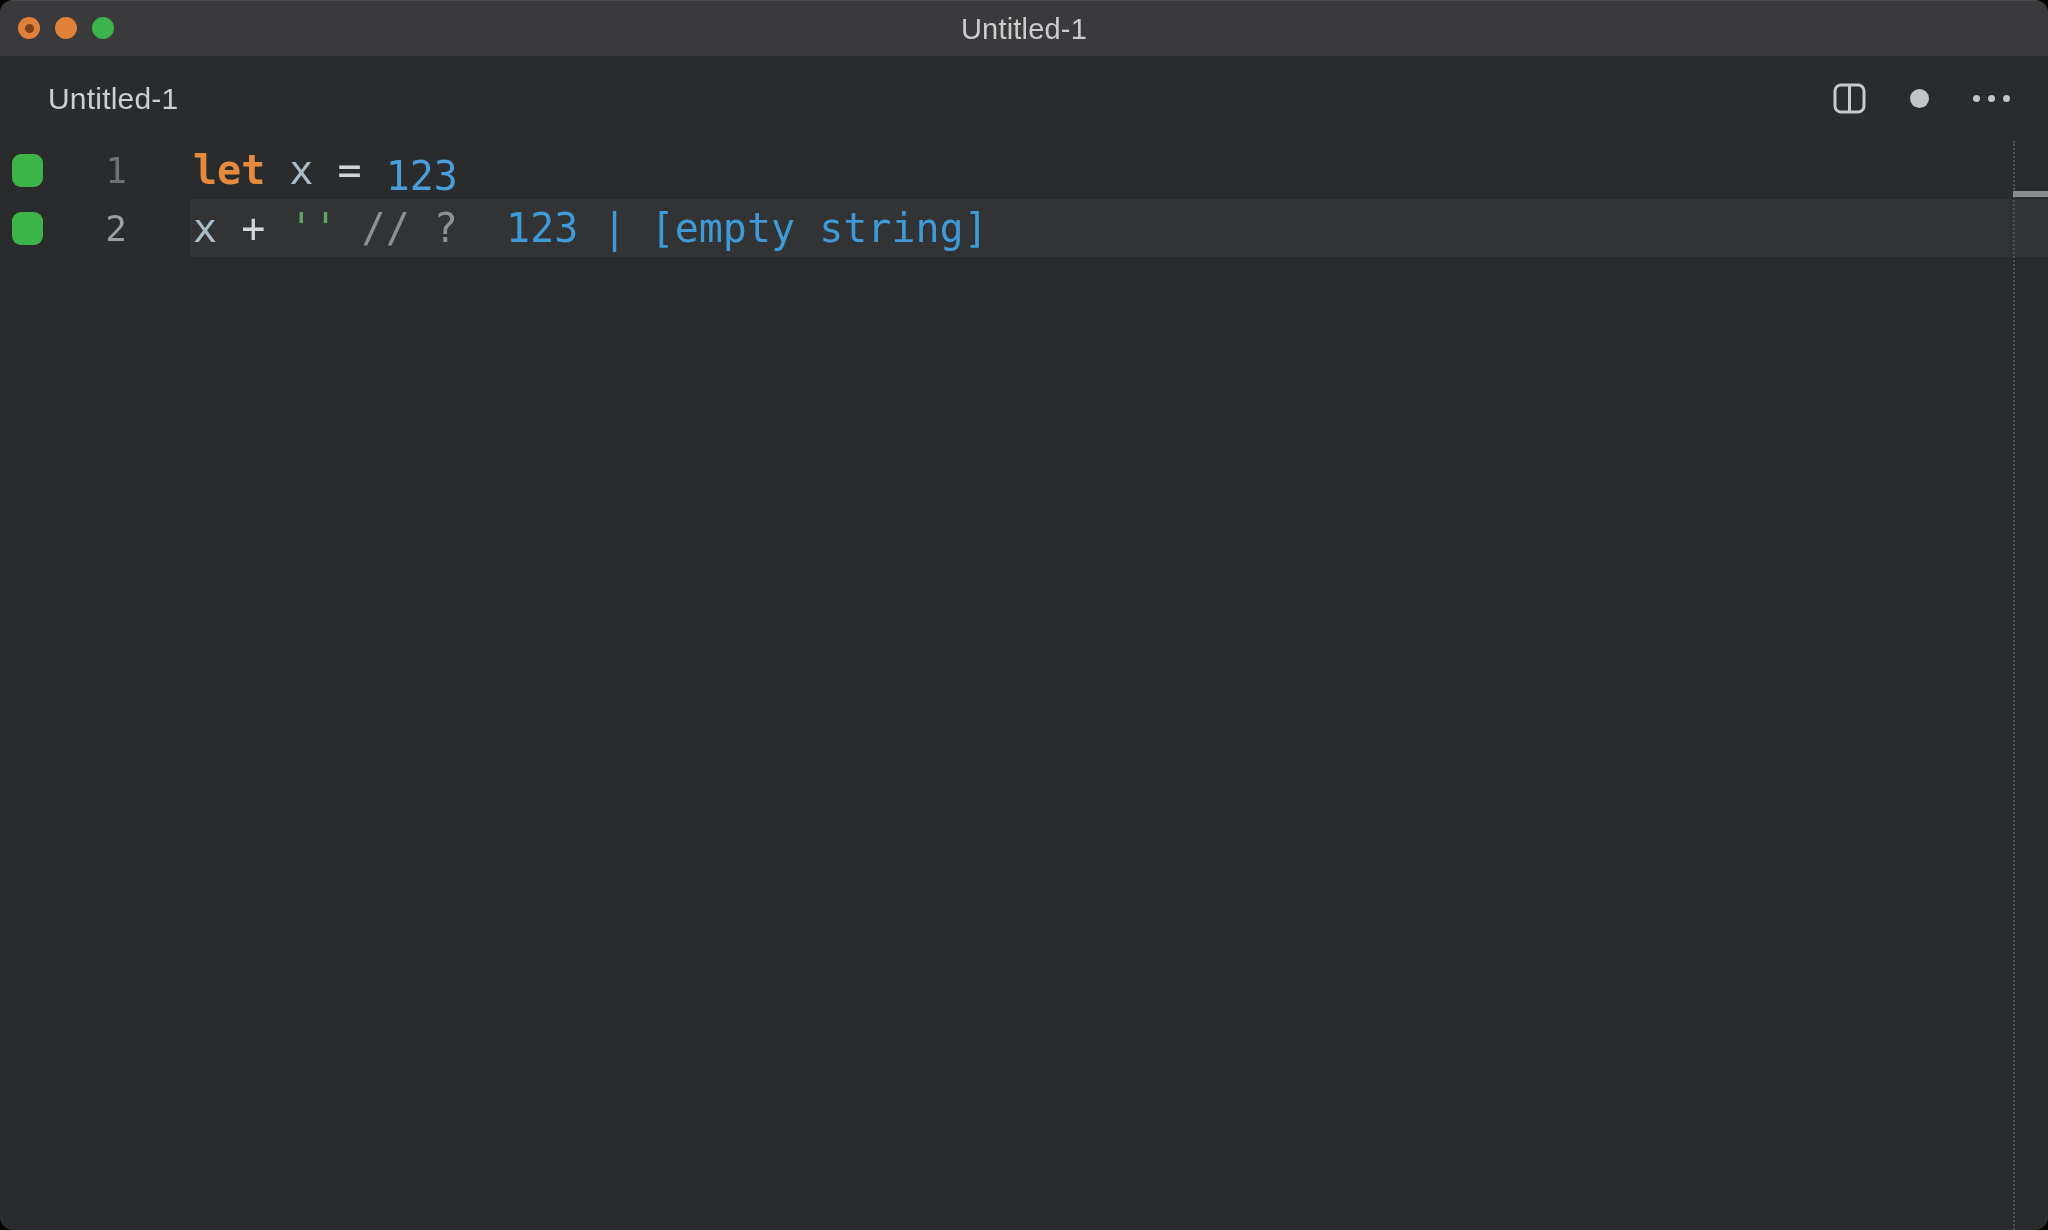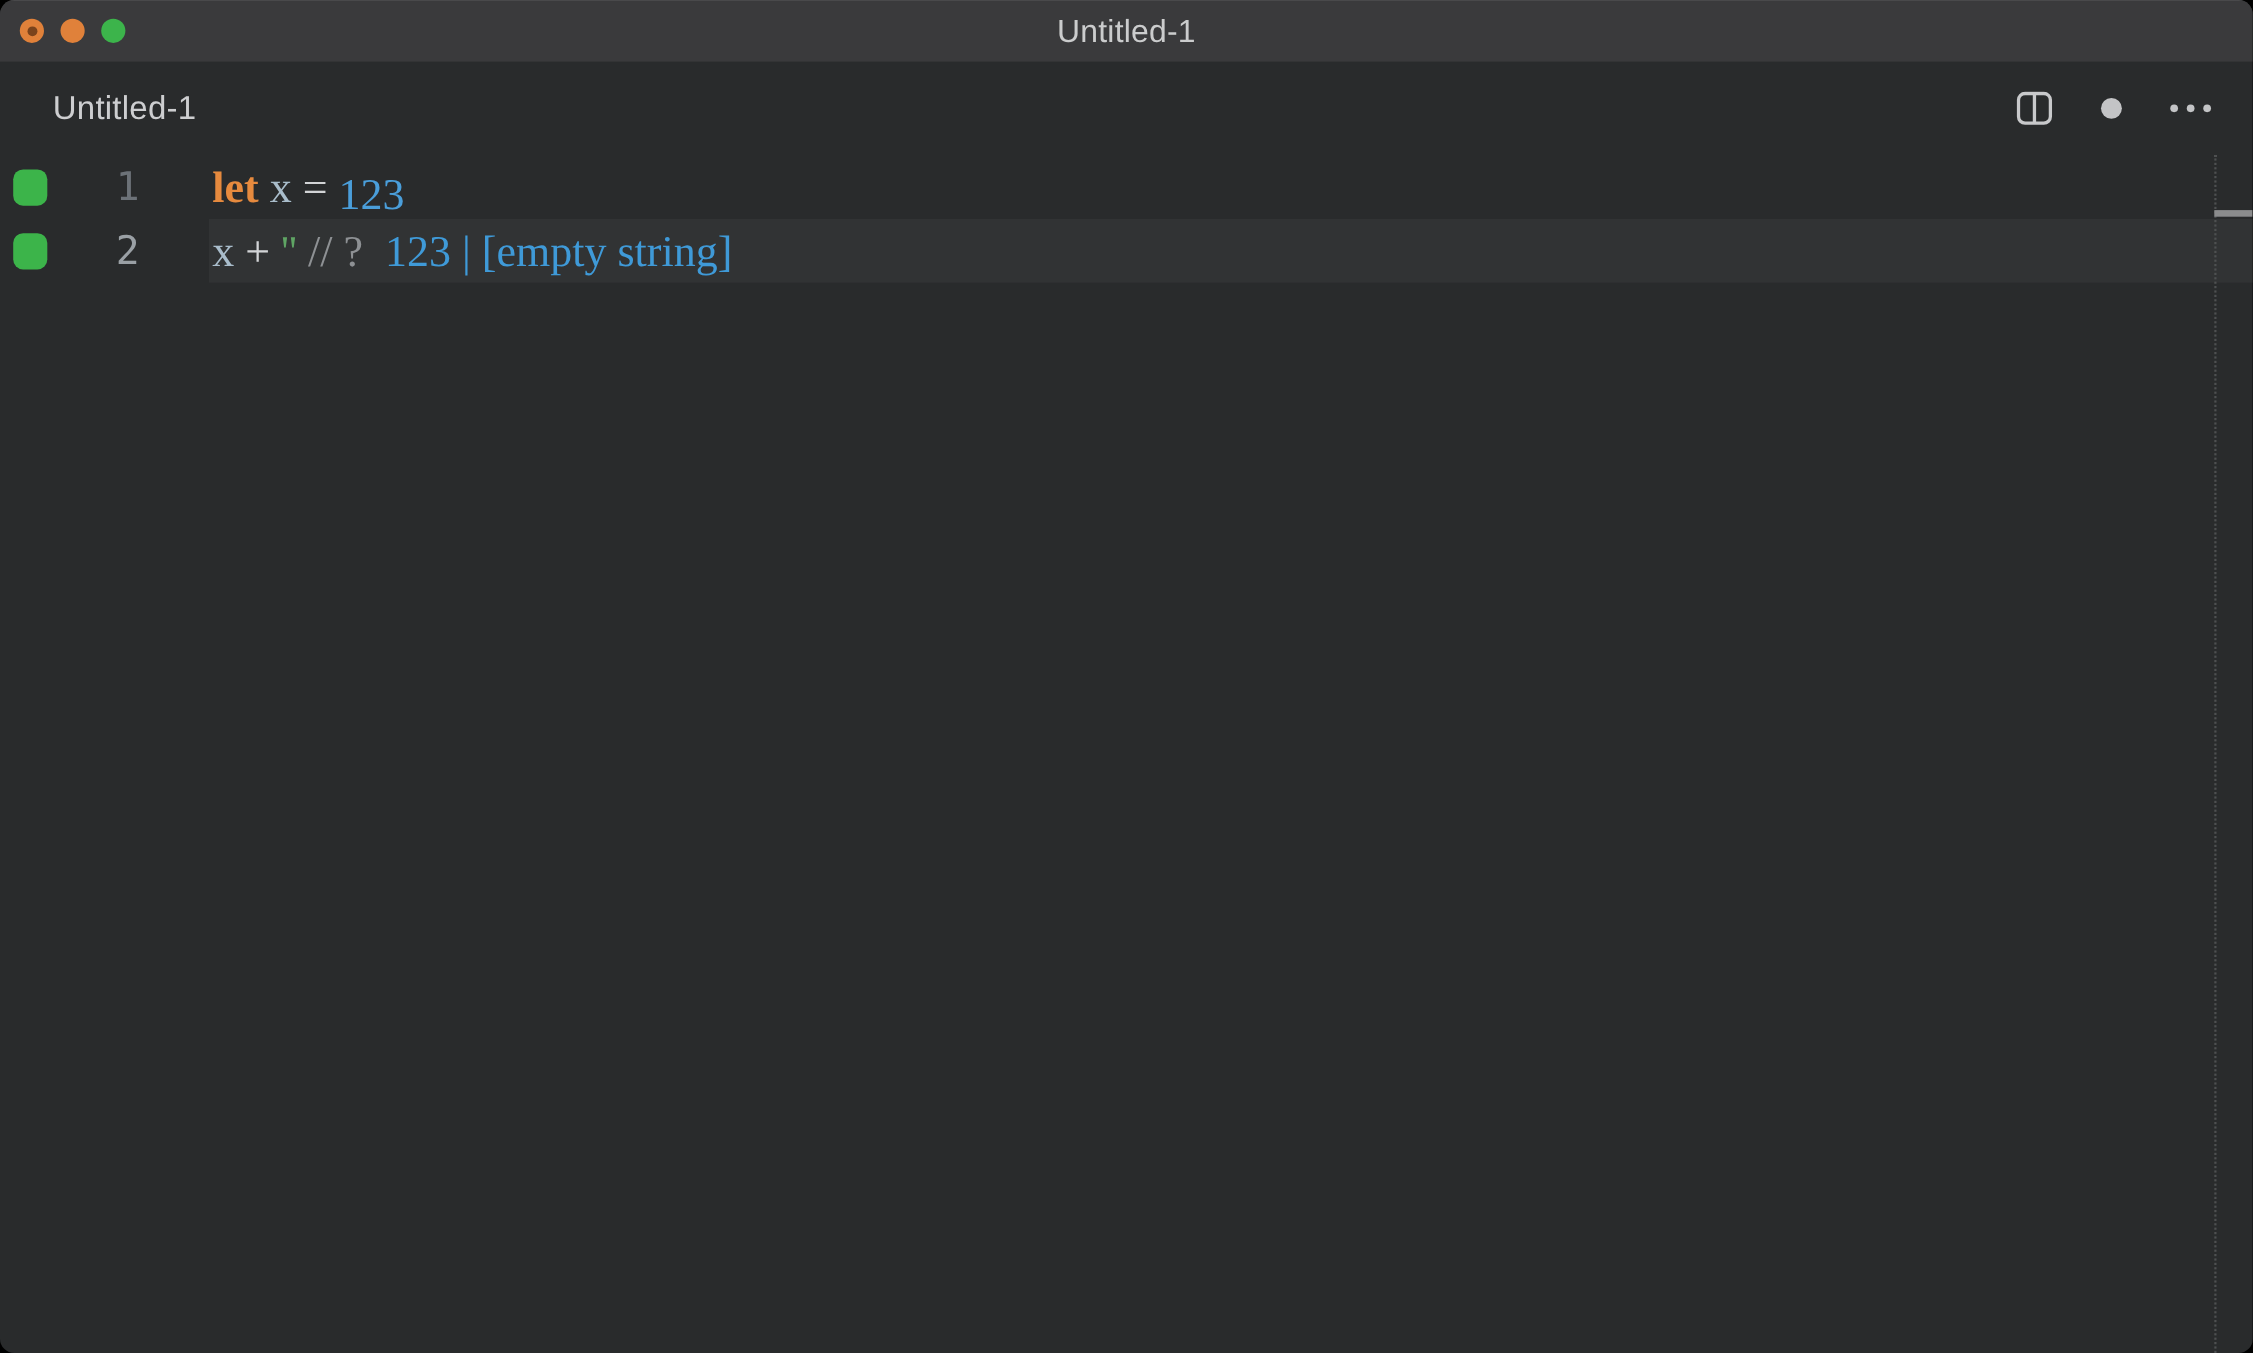--- a/index.html
+++ b/index.html
@@ -143,21 +143,20 @@
     font-size: 36px;
   }
   .line-content {
     flex: 1;
     height: 100%;
     display: flex;
     align-items: center;
     white-space: pre;
     font-size: 40px;
     padding-left: 3px;
-    font-family: Liberation Serif, serif;
   }
   .code-line.current .line-content {
     background: #313334;
   }
   
   .overview-ruler {
     position: absolute;
     top: 0;
     right: 0;
     bottom: 0;

